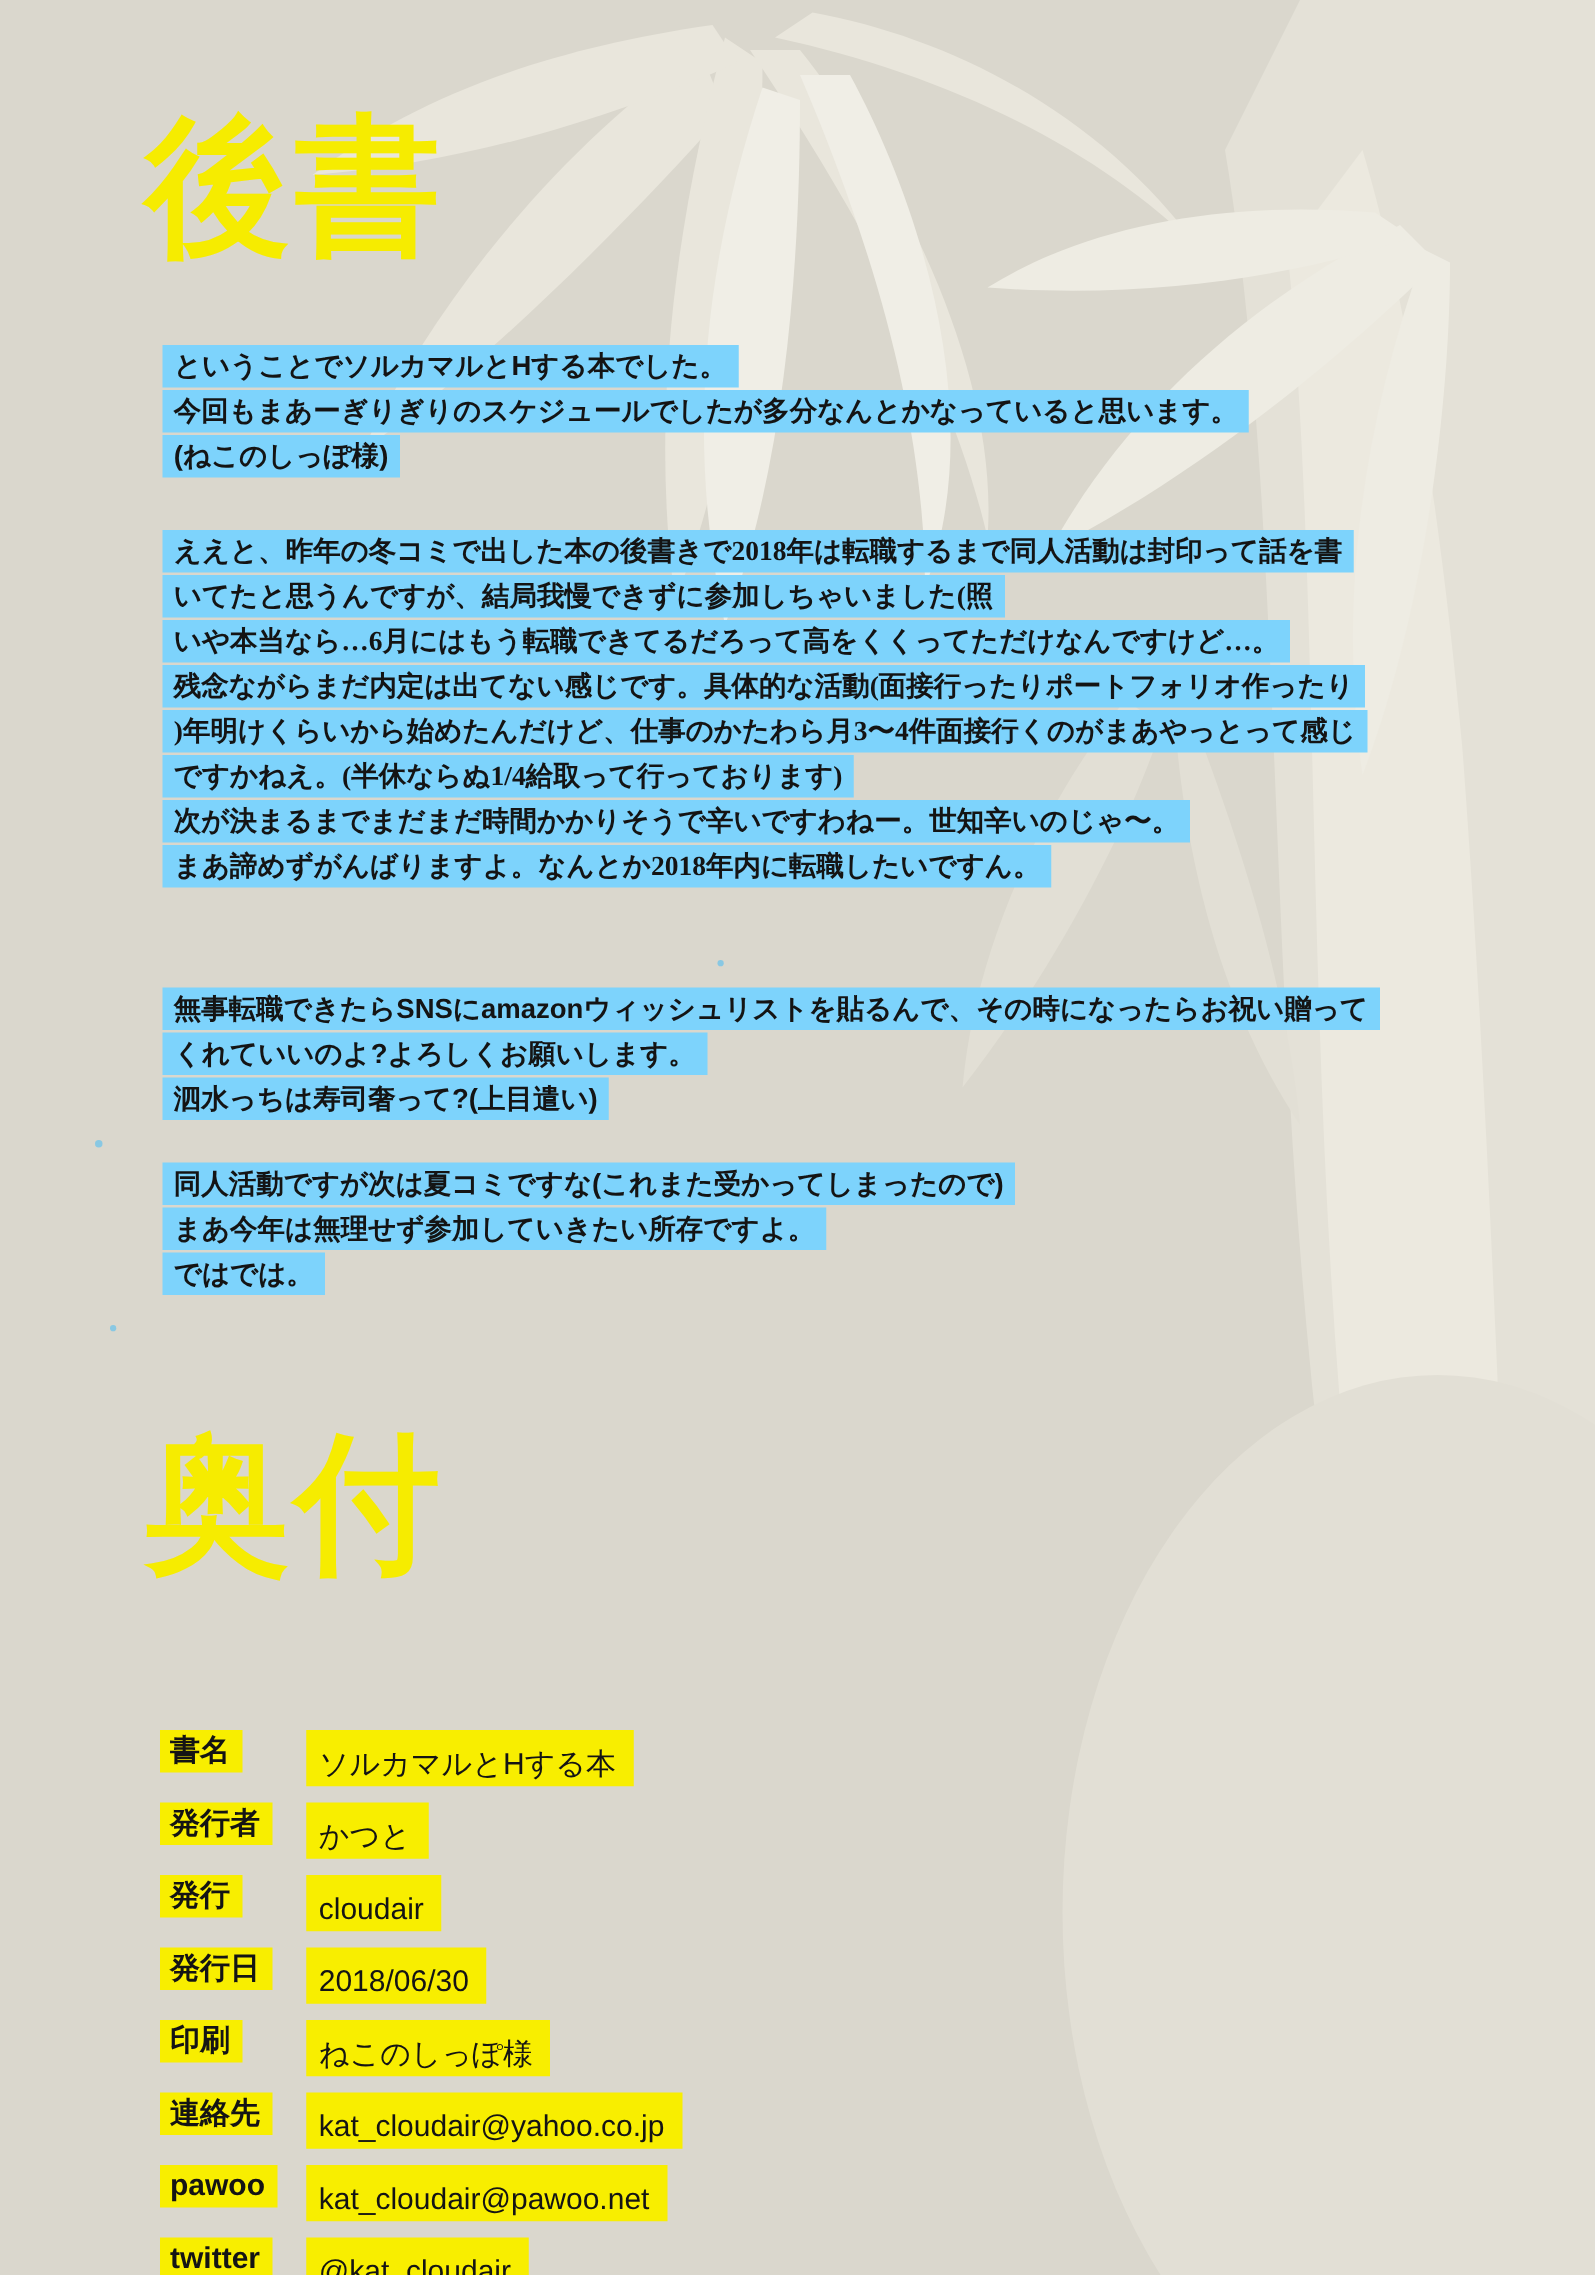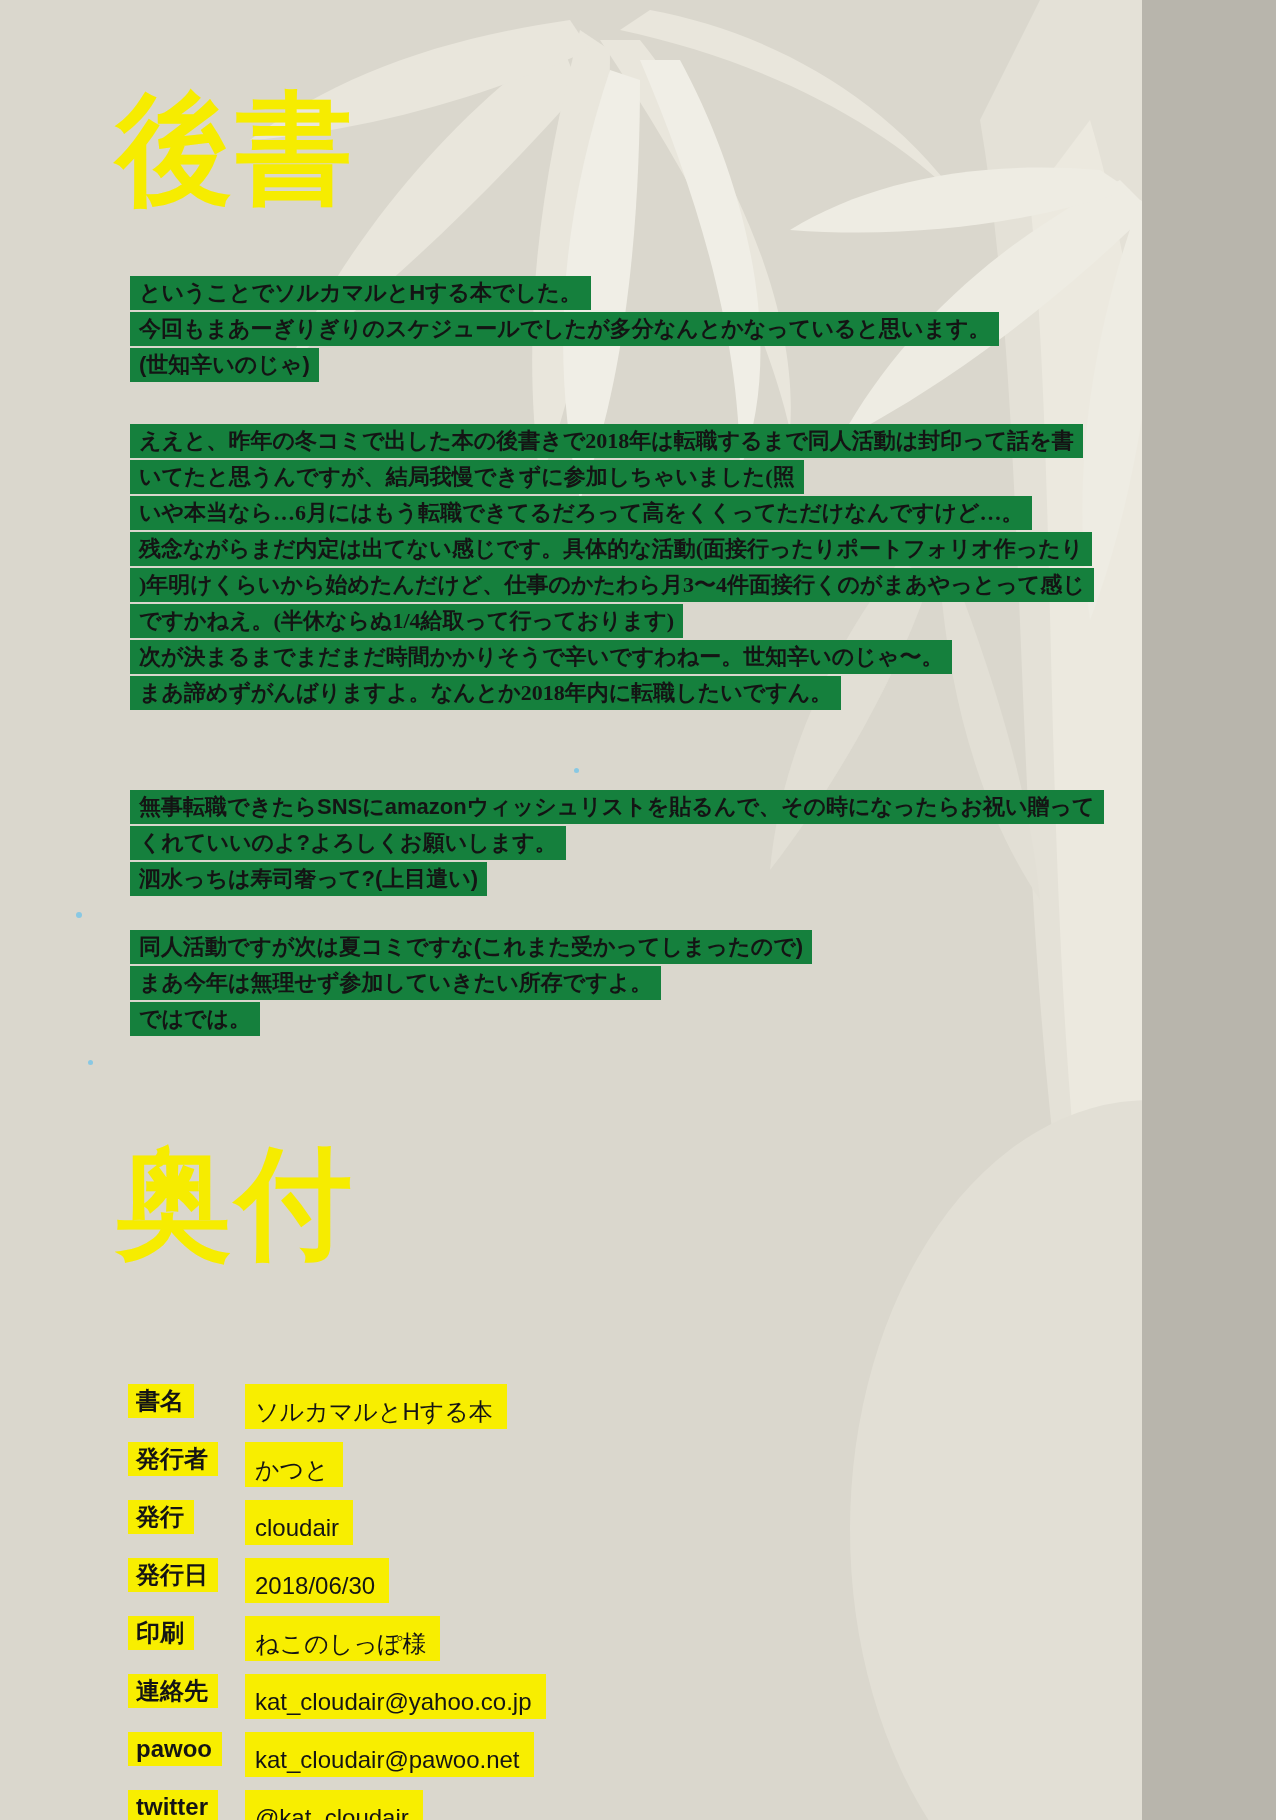--- a/index.html
+++ b/index.html
@@ -1,18 +1,18 @@
 <!DOCTYPE html>
 <html><head>
 <meta charset="utf-8">
 <style>
   html,body{margin:0;padding:0;background:#b8b5ac;}
   #page{
     position:relative;
-    width:1142px;height:1820px;
+    width:1276px;height:1820px;
     background:#dad7cd;
     overflow:hidden;
     font-family:"Liberation Sans","DejaVu Sans",sans-serif;
     color:#141414;
   }
   #palms{position:absolute;inset:0;pointer-events:none;}
   .big-title{
     position:absolute;
     left:116px;
     color:#f6ec00;
@@ -21,21 +21,21 @@
     line-height:1.0;
     letter-spacing:4px;
     transform:scaleY(1.05);
     transform-origin:top left;
     white-space:nowrap;
   }
   .para{position:absolute;left:130px;}
   .line{
     display:table;
     white-space:nowrap;
-    background:#15803d;
+    background:#7dd3fc;
     font-size:22px;
     line-height:27px;
     font-weight:600;
     padding:3px 9px 4px 9px;
     margin-bottom:2px;
   }
   #colophon{position:absolute;left:128px;top:1384px;}
   .c-row{display:flex;align-items:flex-start;margin-bottom:13px;}
   .c-label-wrap{width:117px;flex:none;}
   .c-label{
@@ -94,21 +94,21 @@
 
   <div class="speck" style="left:76px;top:912px;width:6px;height:6px;"></div>
   <div class="speck" style="left:574px;top:768px;width:5px;height:5px;"></div>
   <div class="speck" style="left:88px;top:1060px;width:5px;height:5px;"></div>
 
   <div class="big-title" style="top:88px;">後書</div>
 
   <div class="para" style="top:276px;">
     <div class="line">ということでソルカマルとHする本でした。</div>
     <div class="line">今回もまあーぎりぎりのスケジュールでしたが多分なんとかなっていると思います。</div>
-    <div class="line">(世知辛いのじゃ)</div>
+    <div class="line">(ねこのしっぽ様)</div>
   </div>
 
   <div class="para" style="top:424px;font-family:Liberation Serif, serif;">
     <div class="line">ええと、昨年の冬コミで出した本の後書きで2018年は転職するまで同人活動は封印って話を書</div>
     <div class="line">いてたと思うんですが、結局我慢できずに参加しちゃいました(照</div>
     <div class="line">いや本当なら…6月にはもう転職できてるだろって高をくくってただけなんですけど…。</div>
     <div class="line">残念ながらまだ内定は出てない感じです。具体的な活動(面接行ったりポートフォリオ作ったり</div>
     <div class="line">)年明けくらいから始めたんだけど、仕事のかたわら月3〜4件面接行くのがまあやっとって感じ</div>
     <div class="line">ですかねえ。(半休ならぬ1/4給取って行っております)</div>
     <div class="line">次が決まるまでまだまだ時間かかりそうで辛いですわねー。世知辛いのじゃ〜。</div>

